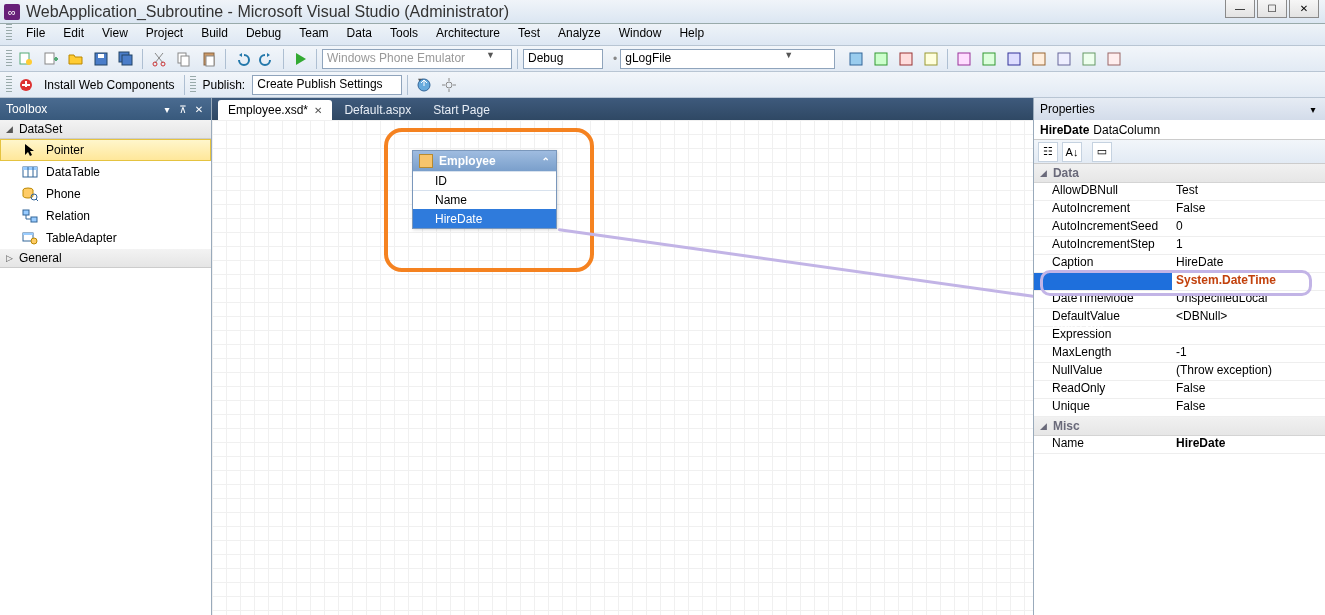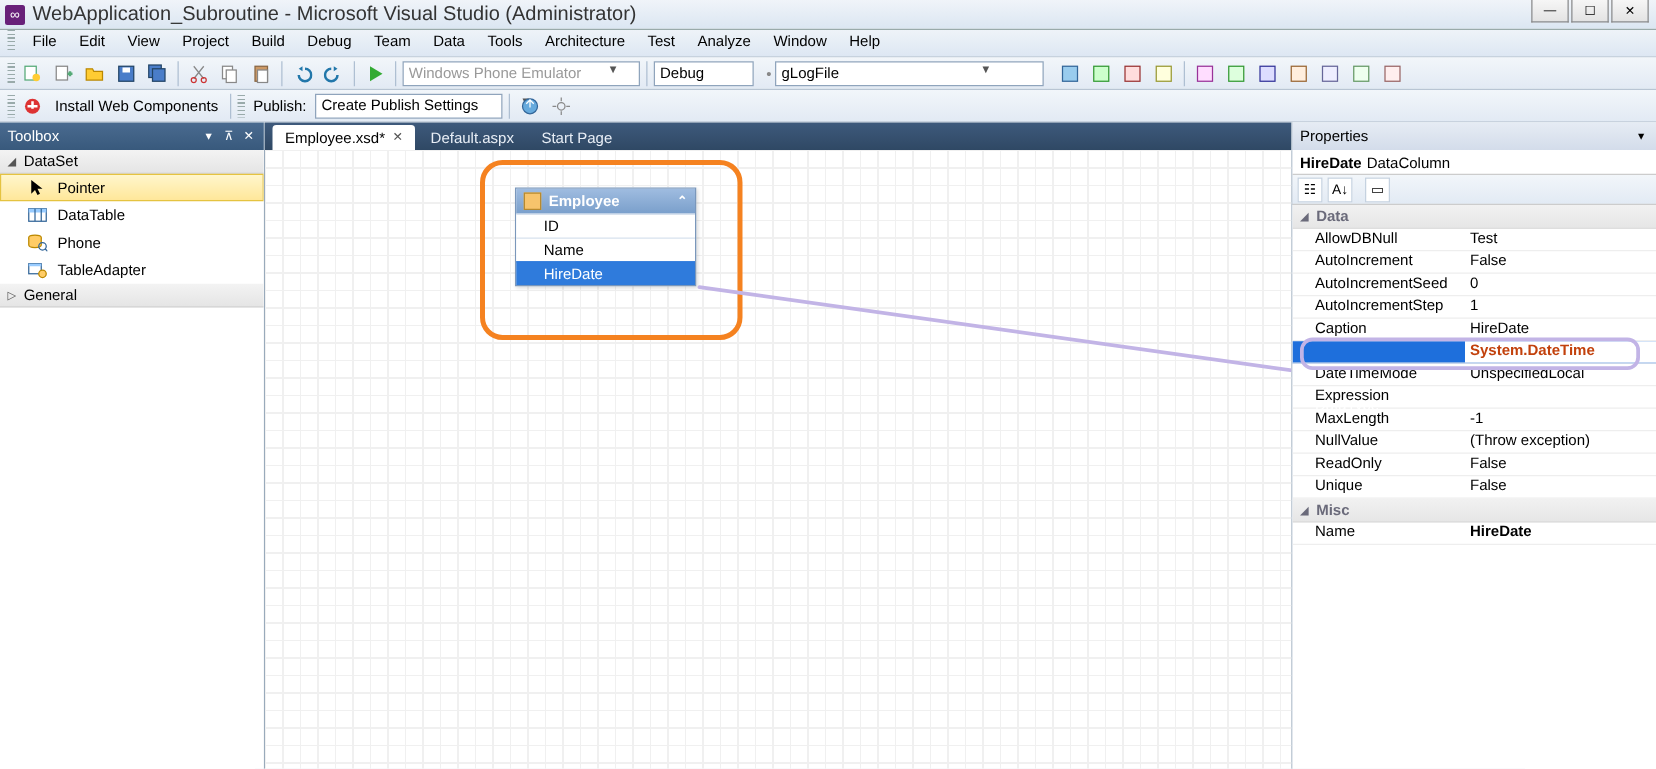--- a/index.html
+++ b/index.html
@@ -334,20 +334,30 @@
               <path d="M1 4v6c0 1 2 2 5 2s5-1 5-2V4" fill="#fc6" stroke="#b80"></path>
               <circle cx="12" cy="11" r="3" fill="none" stroke="#369"></circle>
               <line x1="14" y1="13" x2="16" y2="15" stroke="#369"></line>
             </svg>
           </span>
         <span>Phone</span>
       </div>
       <div class="tb-item">
         <span class="tb-ico">
             <svg viewBox="0 0 16 16">
+              <rect x="1" y="2" width="6" height="5" fill="#9cf" stroke="#369"></rect>
+              <rect x="9" y="9" width="6" height="5" fill="#9cf" stroke="#369"></rect>
+              <path d="M4 7v4h5" stroke="#369" fill="none"></path>
+            </svg>
+          </span>
+        <span>Relation</span>
+      </div>
+      <div class="tb-item">
+        <span class="tb-ico">
+            <svg viewBox="0 0 16 16">
               <rect x="1" y="3" width="10" height="8" fill="#fff" stroke="#369"></rect>
               <rect x="1" y="3" width="10" height="2" fill="#9cf"></rect>
               <circle cx="12" cy="11" r="3" fill="#fc6" stroke="#b80"></circle>
             </svg>
           </span>
         <span>TableAdapter</span>
       </div>
       <div class="tb-group-hdr">
         <span class="tri">▷</span>
         <span>General</span>
@@ -429,20 +439,24 @@
         </div>
       <div class="prow sel">
           <div class="pname">DataType</div>
           <div class="pval b">System.DateTime</div>
         </div>
       <div class="prow">
           <div class="pname">DateTimeMode</div>
           <div class="pval">UnspecifiedLocal</div>
         </div>
       <div class="prow">
+          <div class="pname">DefaultValue</div>
+          <div class="pval">&lt;DBNull&gt;</div>
+        </div>
+      <div class="prow">
           <div class="pname">Expression</div>
           <div class="pval"></div>
         </div>
       <div class="prow">
           <div class="pname">MaxLength</div>
           <div class="pval">-1</div>
         </div>
       <div class="prow">
           <div class="pname">NullValue</div>
           <div class="pval">(Throw exception)</div>

